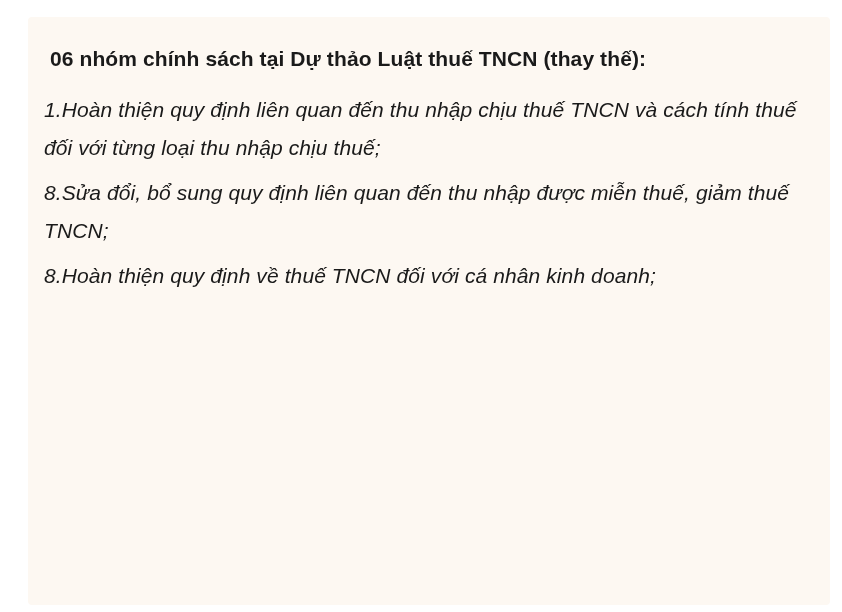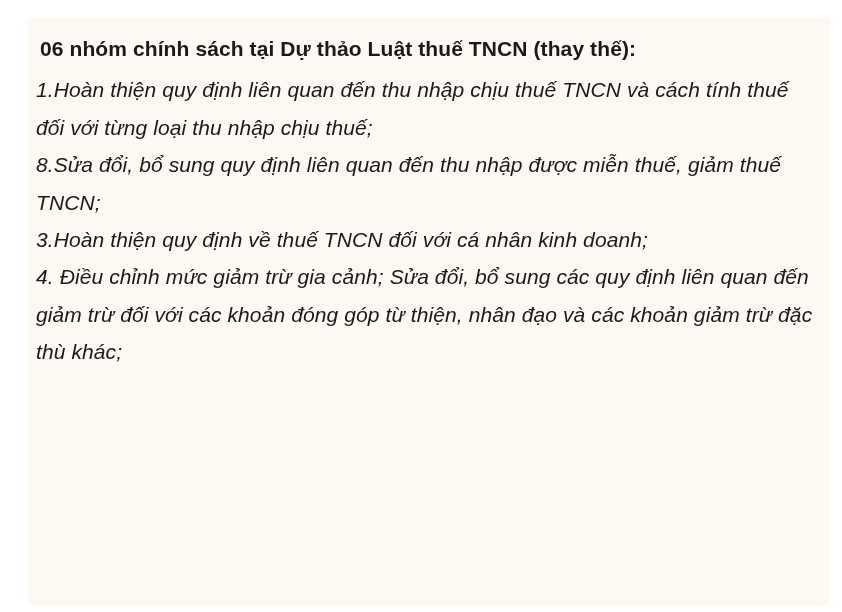--- a/index.html
+++ b/index.html
@@ -24,40 +24,39 @@
     position: absolute;
     left: 28px;
     top: 17px;
     width: 802px;
     height: 588px;
     background: var(--panel-bg);
     border-radius: 4px;
     padding: 9px 16px 10px 8px;
   }
   .panel-heading {
-    margin: 4px;
+    margin: 14px;
     font-size: 21px;
     font-weight: bold;
     font-style: normal;
     line-height: 37.4px;
     letter-spacing: 0.1px;
   }
   .policy-item {
-    margin: 0;
+    margin: 8px;
     font-size: 21px;
     font-style: italic;
     font-weight: normal;
     line-height: 37.4px;
     letter-spacing: 0.1px;
   }
 </style>
 </head>
 <body>
 
 <div class="page">
   <section class="policy-panel">
     <h1 class="panel-heading">06 nhóm chính sách tại Dự thảo Luật thuế TNCN (thay thế):</h1>
     <p class="policy-item">1.Hoàn thiện quy định liên quan đến thu nhập chịu thuế TNCN và cách tính thuế đối với từng loại thu nhập chịu thuế;</p>
     <p class="policy-item">8.Sửa đổi, bổ sung quy định liên quan đến thu nhập được miễn thuế, giảm thuế TNCN;</p>
-    <p class="policy-item">3.Hoàn thiện quy định về thuế TNCN đối với cá nhân kinh doanh;</p>
-    <p class="policy-item">4. Điều chỉnh mức giảm trừ gia cảnh; Sửa đổi, bổ sung các quy định liên quan đến giảm trừ đối với các khoản đóng góp từ thiện, nhân đạo và các khoản giảm trừ đặc thù khác;</p>
+    <p class="policy-item">8.Hoàn thiện quy định về thuế TNCN đối với cá nhân kinh doanh;</p>
   </section>
 </div>
 
 </body></html>

